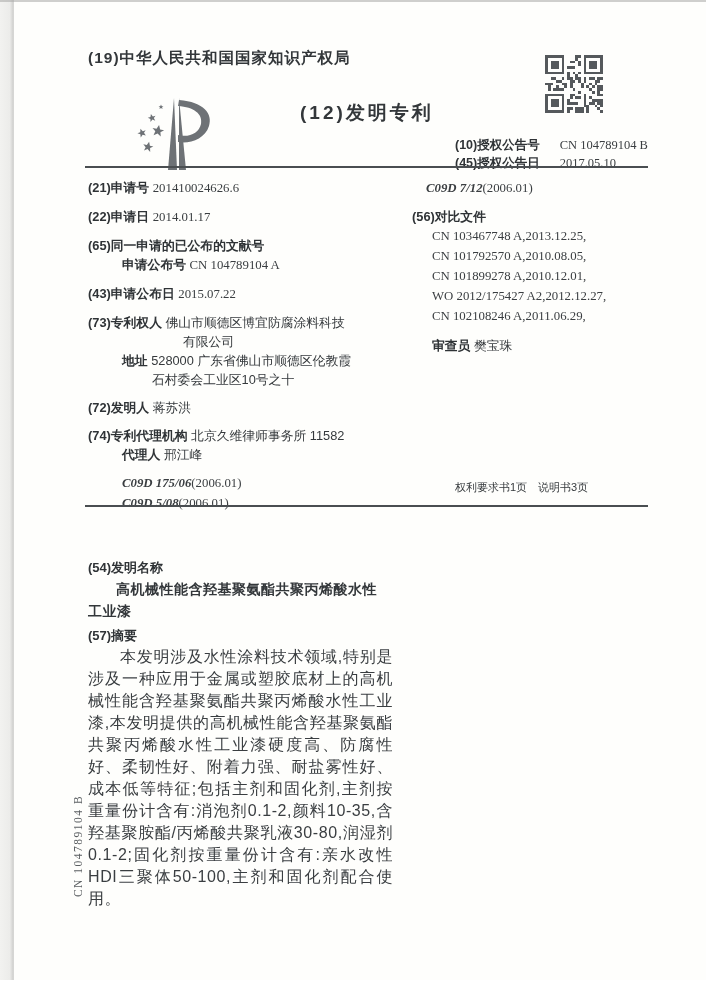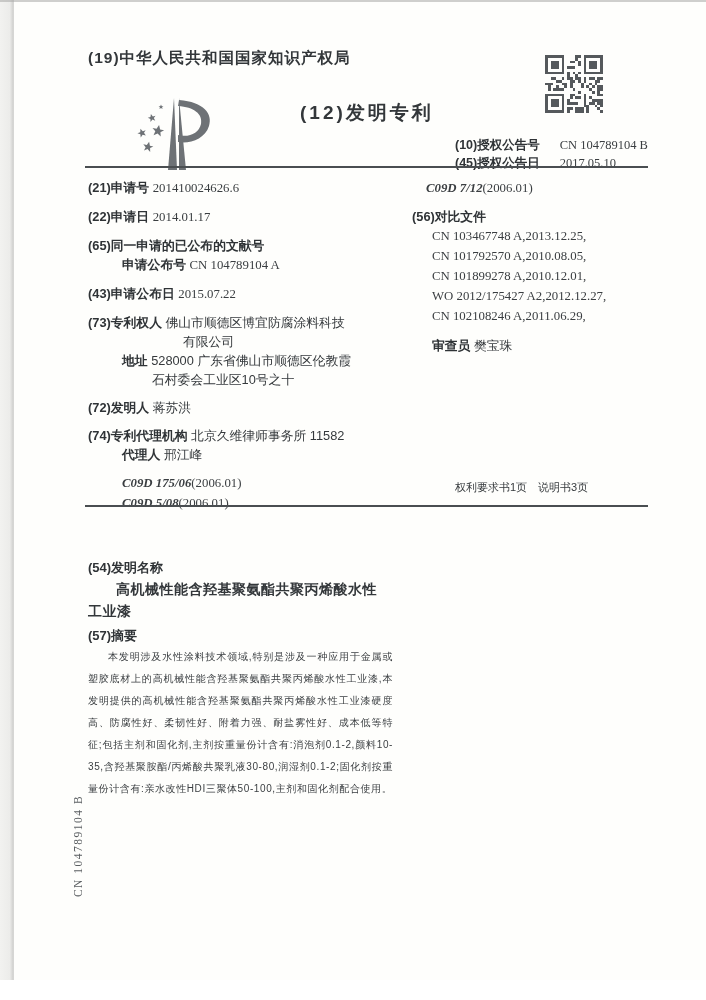--- a/index.html
+++ b/index.html
@@ -43,21 +43,21 @@
   .indent-addr2 { padding-left:64px; }
   .ipc { font-family:"Liberation Serif", serif; font-style:italic; font-weight:bold; color:#3a3e41; padding-left:34px; line-height:20px; }
   .ipc .yr { font-style:normal; font-weight:normal; }
   .ref-line { font-family:"Liberation Serif", serif; color:#3a3e41; padding-left:20px; line-height:20px; }
   .examiner { margin-top:10px; padding-left:20px; }
   .pages-info { position:absolute; left:455px; top:480px; font-size:11px; color:#35393c; white-space:nowrap; }
 
   .body-sec { position:absolute; left:88px; top:514px; width:560px;margin-top:44px; }
   .sec-label { font-size:13px; font-weight:bold; color:#2f3336; line-height:20px; }
   .invention-title { width:296px; font-size:14px; font-weight:bold; color:#33373a; line-height:22px; text-indent:2em; letter-spacing:.5px; }
-  .abstract { width:305px; font-size:10px; color:#3a3e41; line-height:22px; text-indent:2em; text-align:justify; letter-spacing:.6px; }
+  .abstract { width:305px; font-size:16px; color:#3a3e41; line-height:22px; text-indent:2em; text-align:justify; letter-spacing:.6px; }
 
   .side-vertical {
     position:absolute; left:-22px; top:840px; width:200px; text-align:center;
     transform:rotate(-90deg); transform-origin:center;
     font-family:"Liberation Serif", serif; font-size:11.5px; letter-spacing:1.5px; color:#5a5e61; white-space:nowrap;
   }
 </style>
 </head>
 <body>
 

